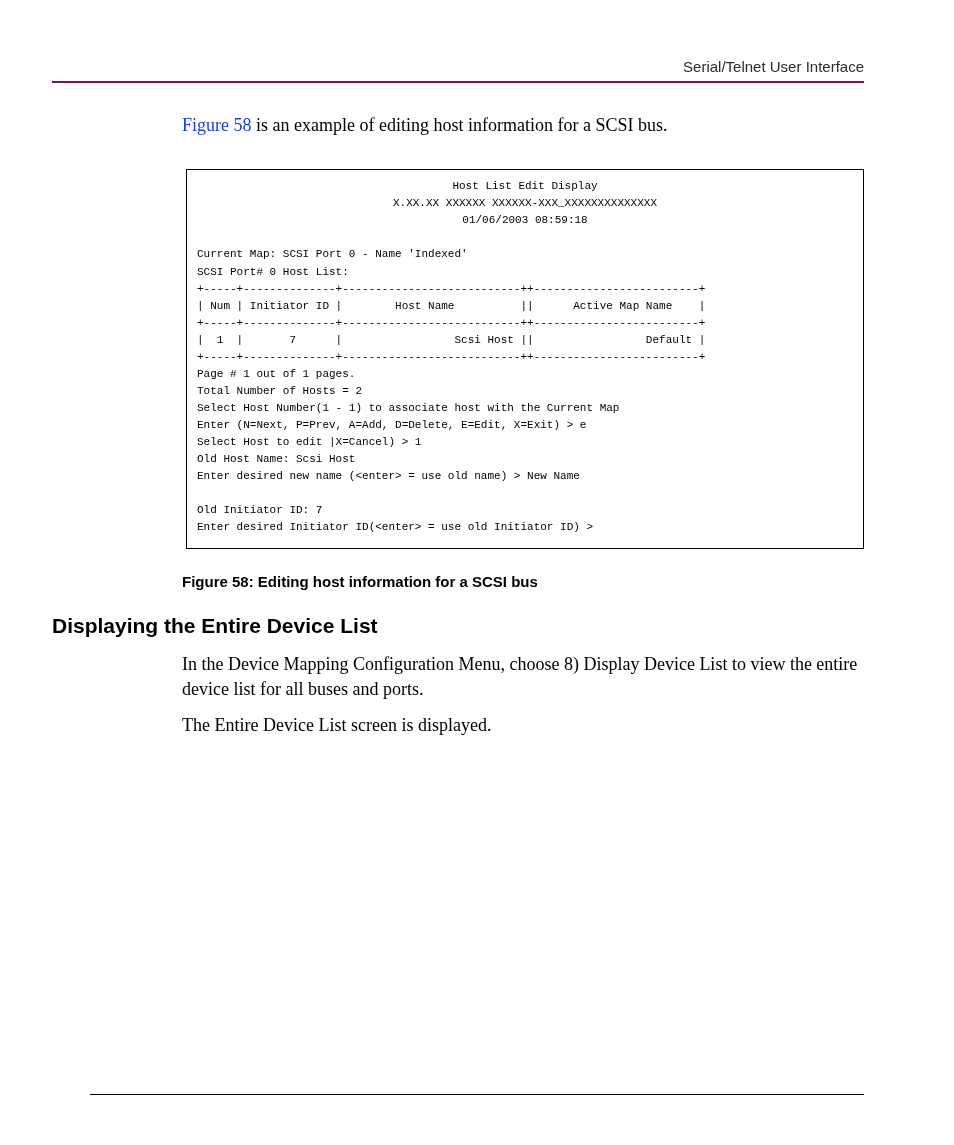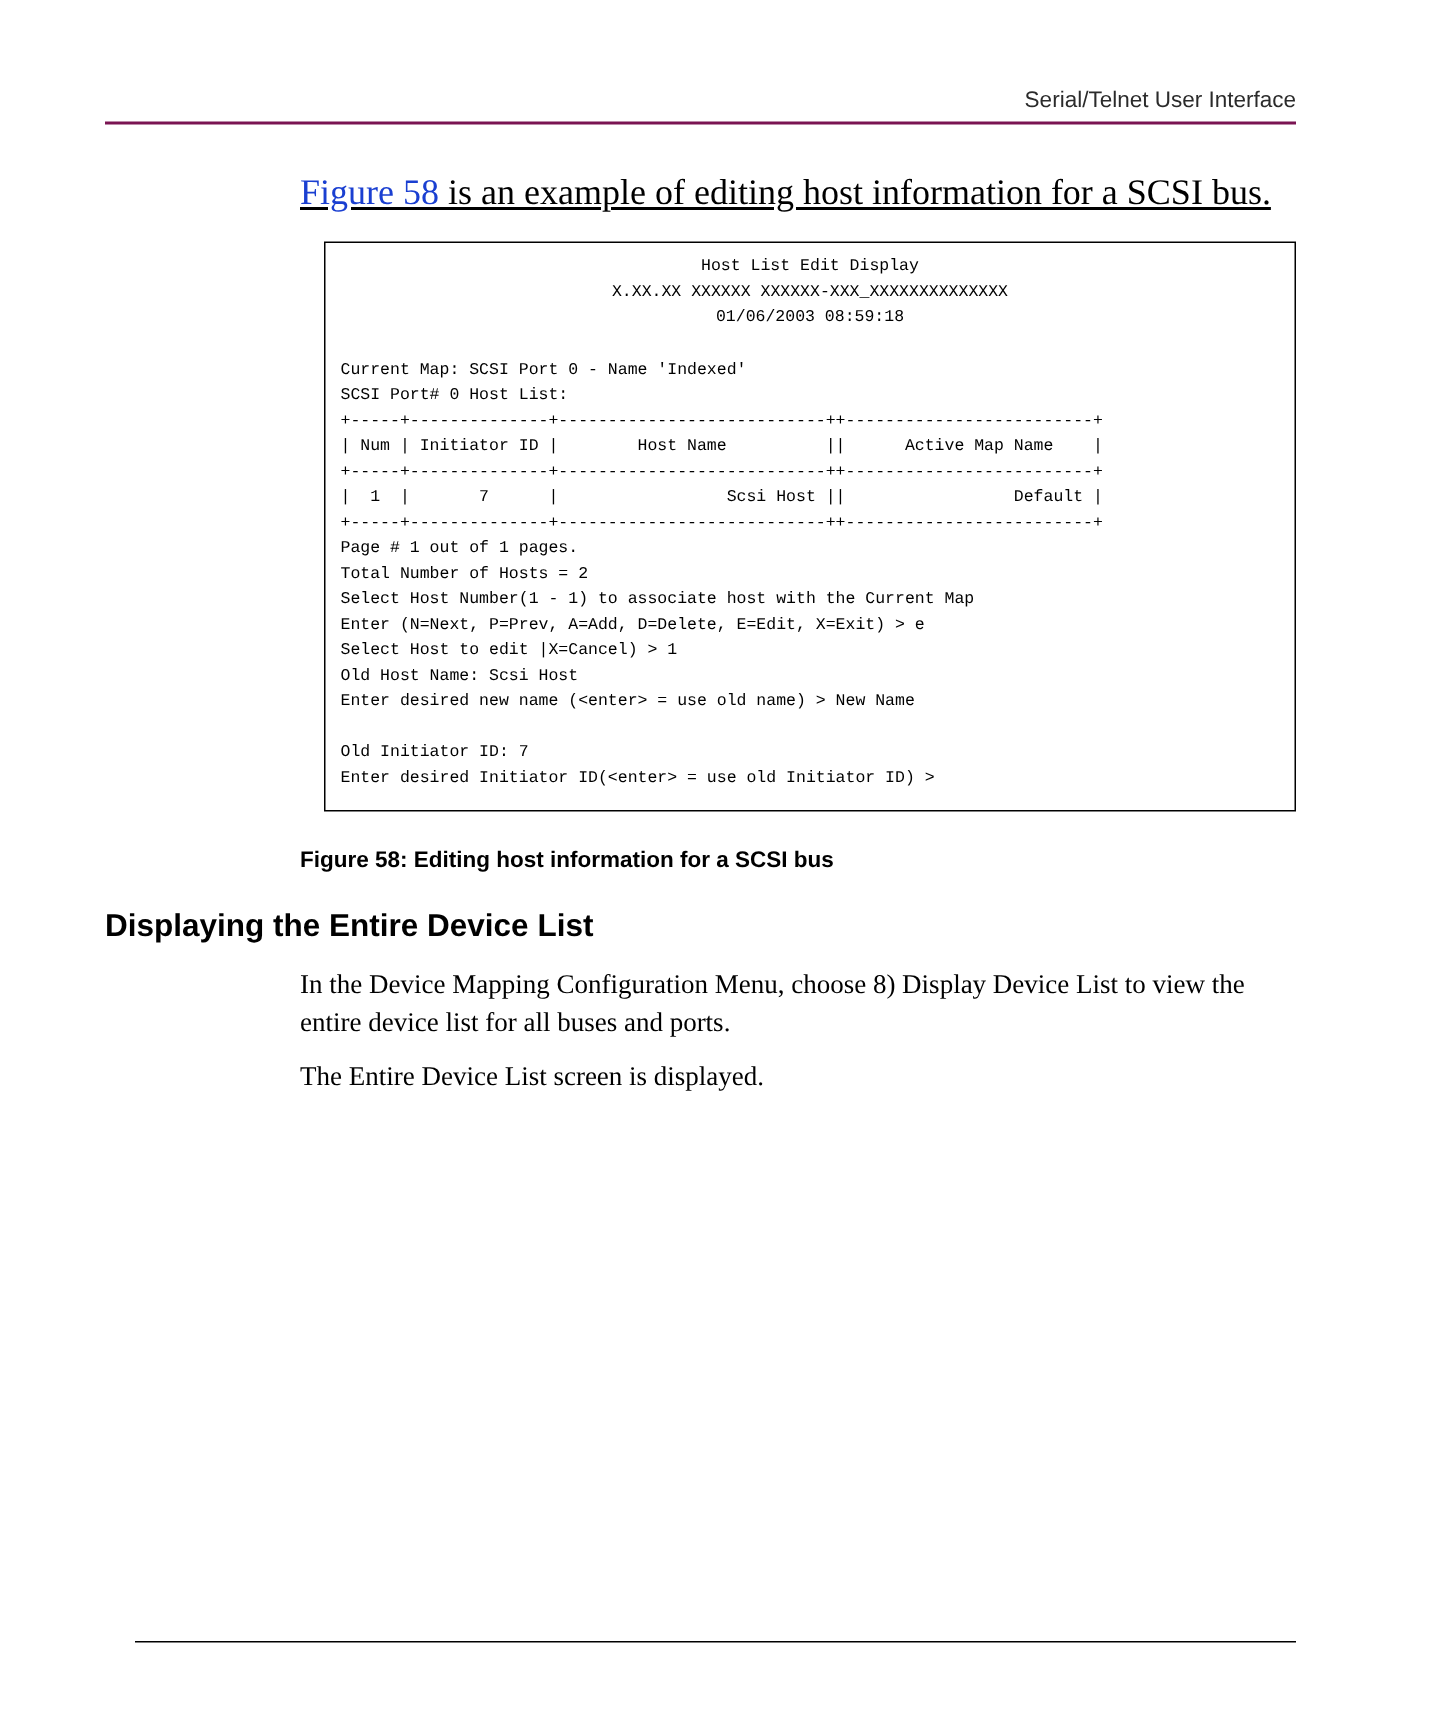--- a/index.html
+++ b/index.html
@@ -6,47 +6,46 @@
   html, body {
     margin: 0; padding: 0;
     width: 954px; height: 1145px;
     background: #fff;
     font-family: "Times New Roman", Times, serif;
     color: #000;
   }
   .page {
     position: relative;
     width: 954px; height: 1145px;
-    padding: 58px 90px 55px 70px;
+    padding: 58px 90px 55px 52px;
   }
   .running-head {
     text-align: right;
     font-family: Arial, Helvetica, sans-serif;
     font-size: 15px;
     color: #2b2b2b;
     margin-bottom: 6px;
   }
   .head-rule {
     border: none;
     border-top: 2px solid #7a1452;
     margin: 0 0 30px 0;
   }
   .body-col {
     margin-left: 130px;
   }
   .intro {
-    font-size: 24px;
+    font-size: 18px;
     line-height: 1.35;
-    margin: 0 0 16px 0;
-    text-decoration: underline;
+    margin: 0 0 32px 0;
   }
   .figlink { color: #1a3fd1; }
   .console-box {
     border: 1px solid #000;
-    margin: 0 0 16px 16px;
+    margin: 0 0 16px 4px;
     padding: 8px 10px 12px 10px;
     font-family: "Courier New", Courier, monospace;
     font-size: 11px;
     line-height: 1.55;
     white-space: pre;
     color: #000;
   }
   .console-center { text-align: center; }
   .figcap {
     font-family: Arial, Helvetica, sans-serif;

